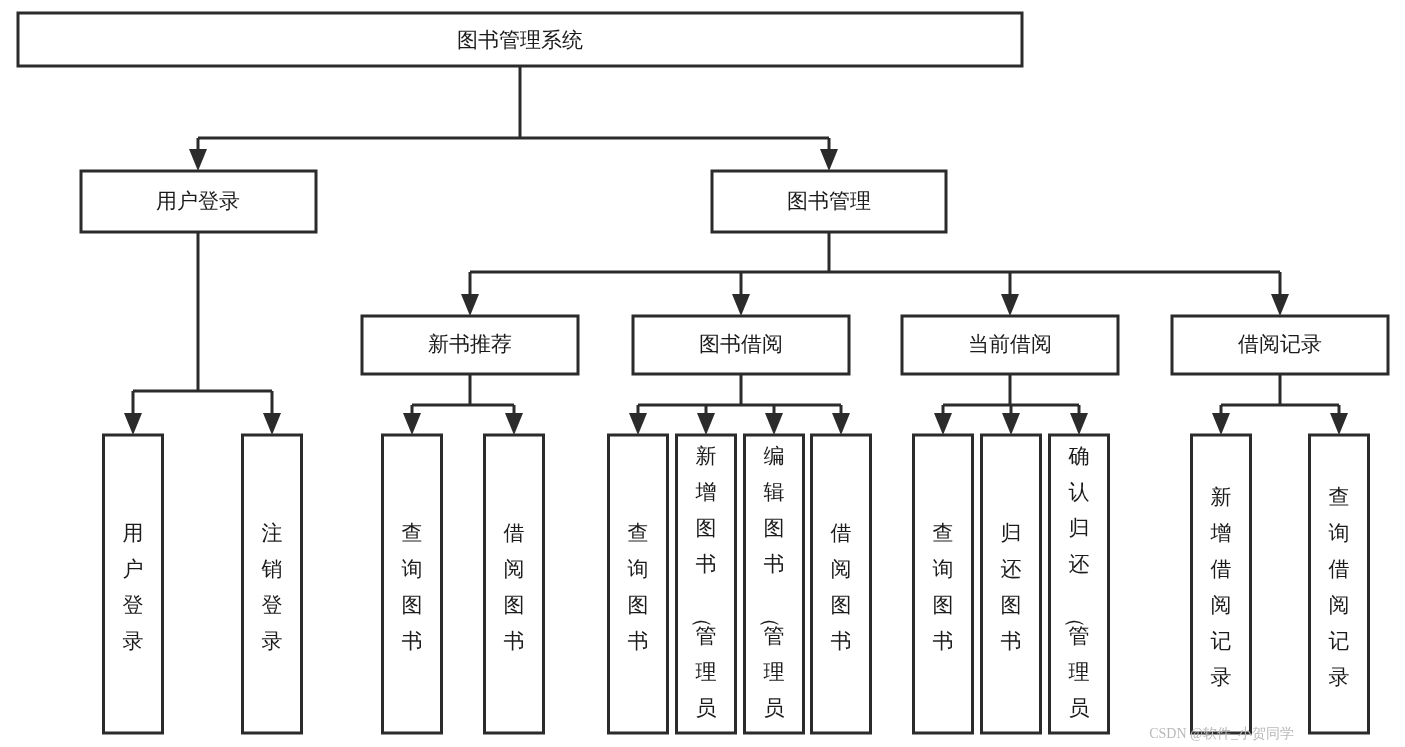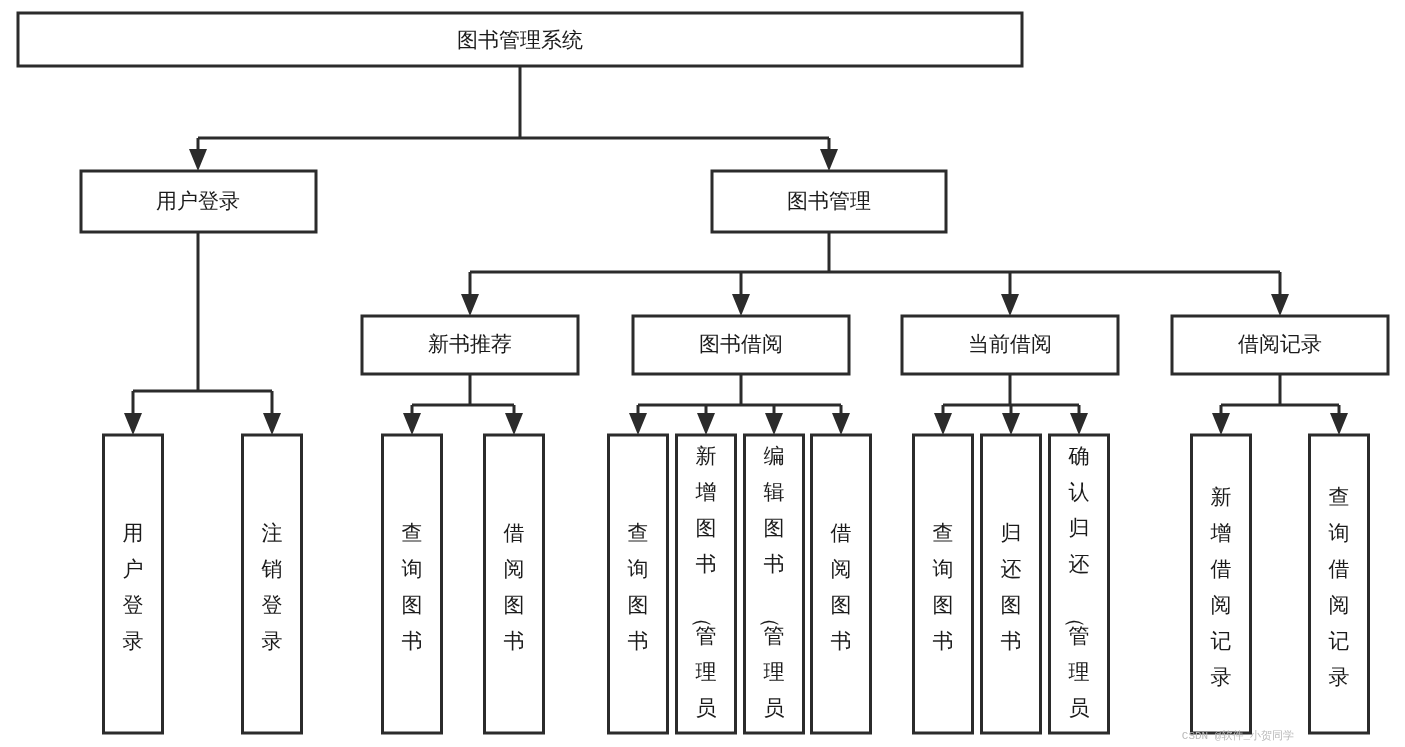--- a/index.html
+++ b/index.html
@@ -50,22 +50,22 @@
     fill: none;
   }
   .edge-arrow {
     fill: #2b2b2b;
     stroke: none;
   }
   .watermark-text {
     position: absolute;
     right: 8px;
     bottom: 4px;
-    font-family: Liberation Mono, monospace;
-    font-size: 11px;
+    font-family: Liberation Serif, serif;
+    font-size: 14px;
     color: #b9b9b9;
     white-space: nowrap;
     user-select: none;
   }
 </style>
 </head>
 <body>
 
 <div id="diagram-root">
   <svg id="tree-svg" viewBox="0 0 1405 747" xmlns="http://www.w3.org/2000/svg">

